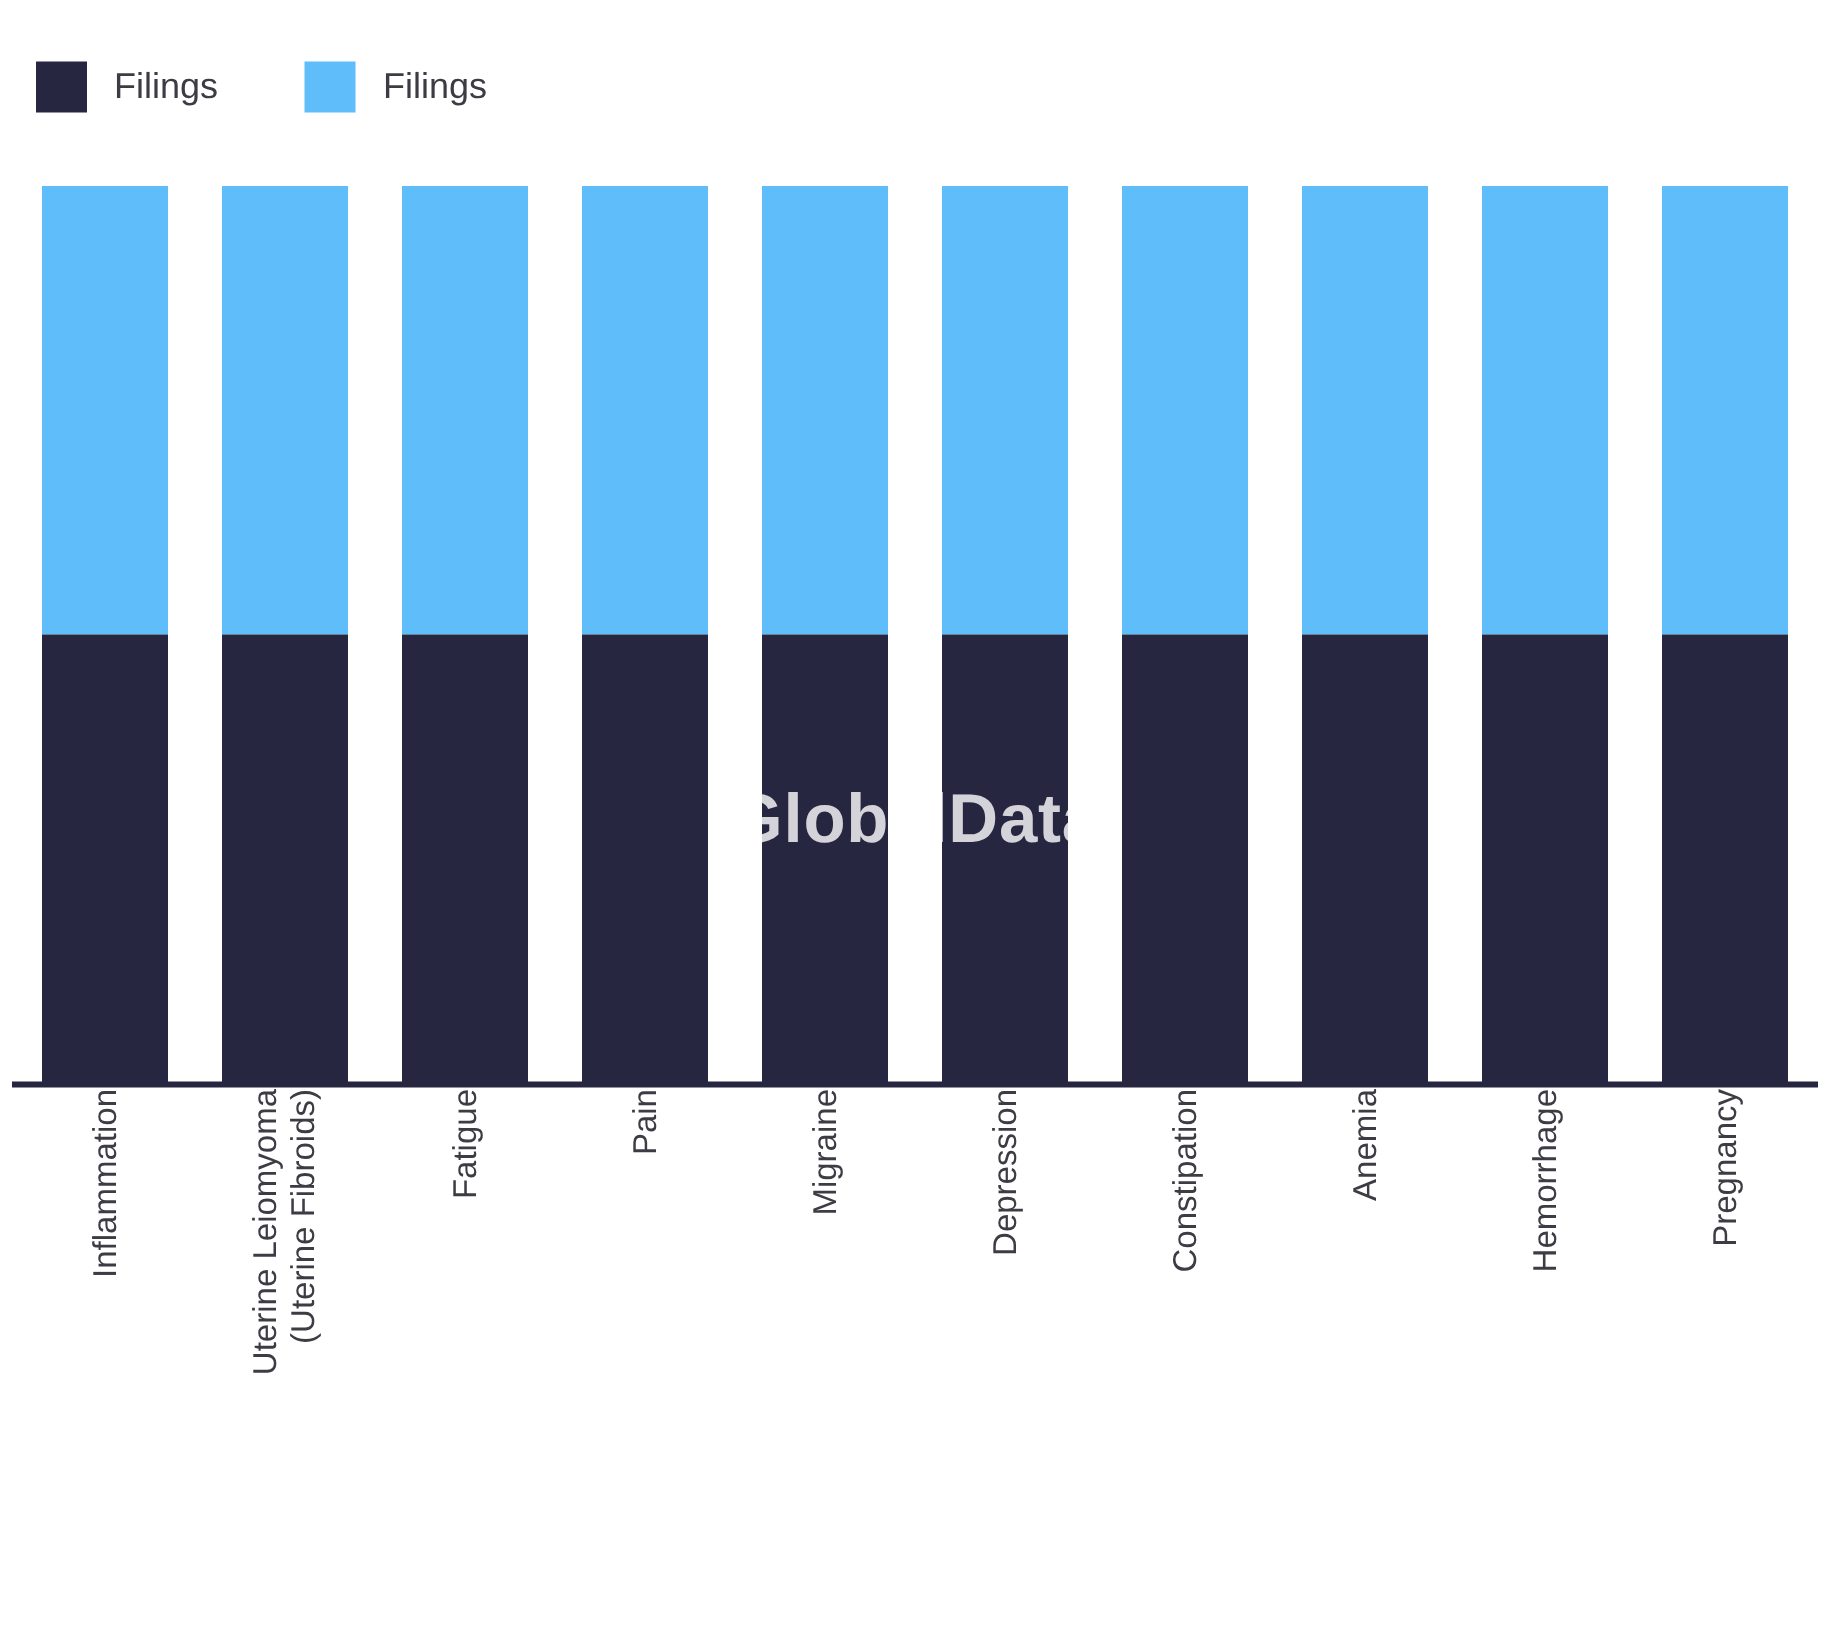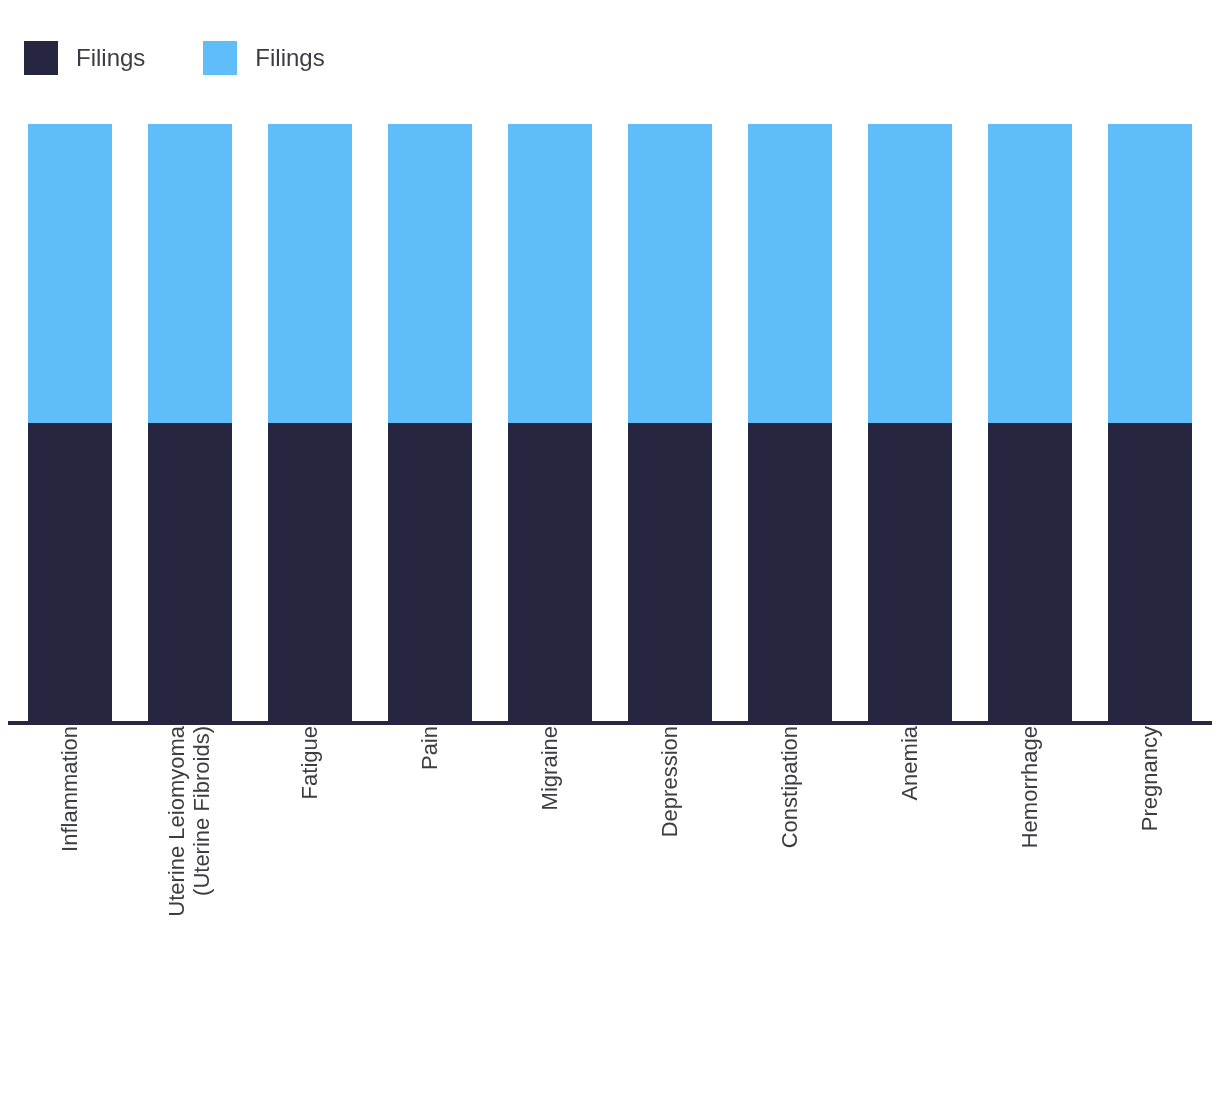--- a/index.html
+++ b/index.html
@@ -179,20 +179,21 @@
           <span class="seg seg-filings" style="height: 299px; background: rgb(38, 38, 65);"></span>
         </div>
         <div class="bar-group" style="left: 1108px; top: 124px; bottom: auto; height: 598px;">
           <span class="seg seg-grants" style="height: 299px; background: rgb(95, 189, 250);"></span>
           <span class="seg seg-filings" style="height: 299px; background: rgb(38, 38, 65);"></span>
         </div>
       </div>
     <div id="axis-line" style="background: rgb(38, 38, 65);"></div>
   </div>
 
+  <div id="watermark">GlobalData</div>
 
   <div id="cat-labels">
       <div class="cat-label" style="left: 28px;">
         <span class="cat-line">Inflammation</span>
       </div>
       <div class="cat-label" style="left: 148px;">
         <span class="cat-line">Uterine Leiomyoma</span>
         <span class="cat-line">(Uterine Fibroids)</span>
       </div>
       <div class="cat-label" style="left: 268px;">

